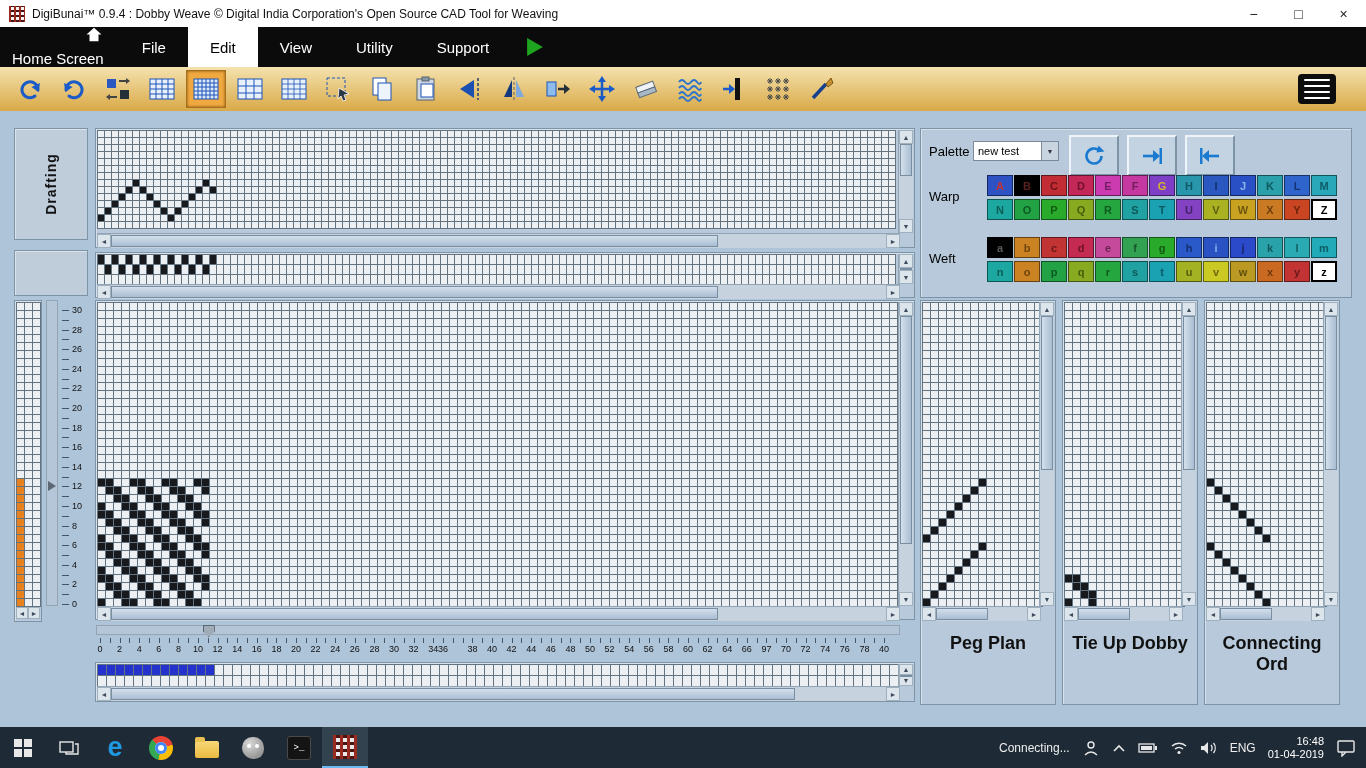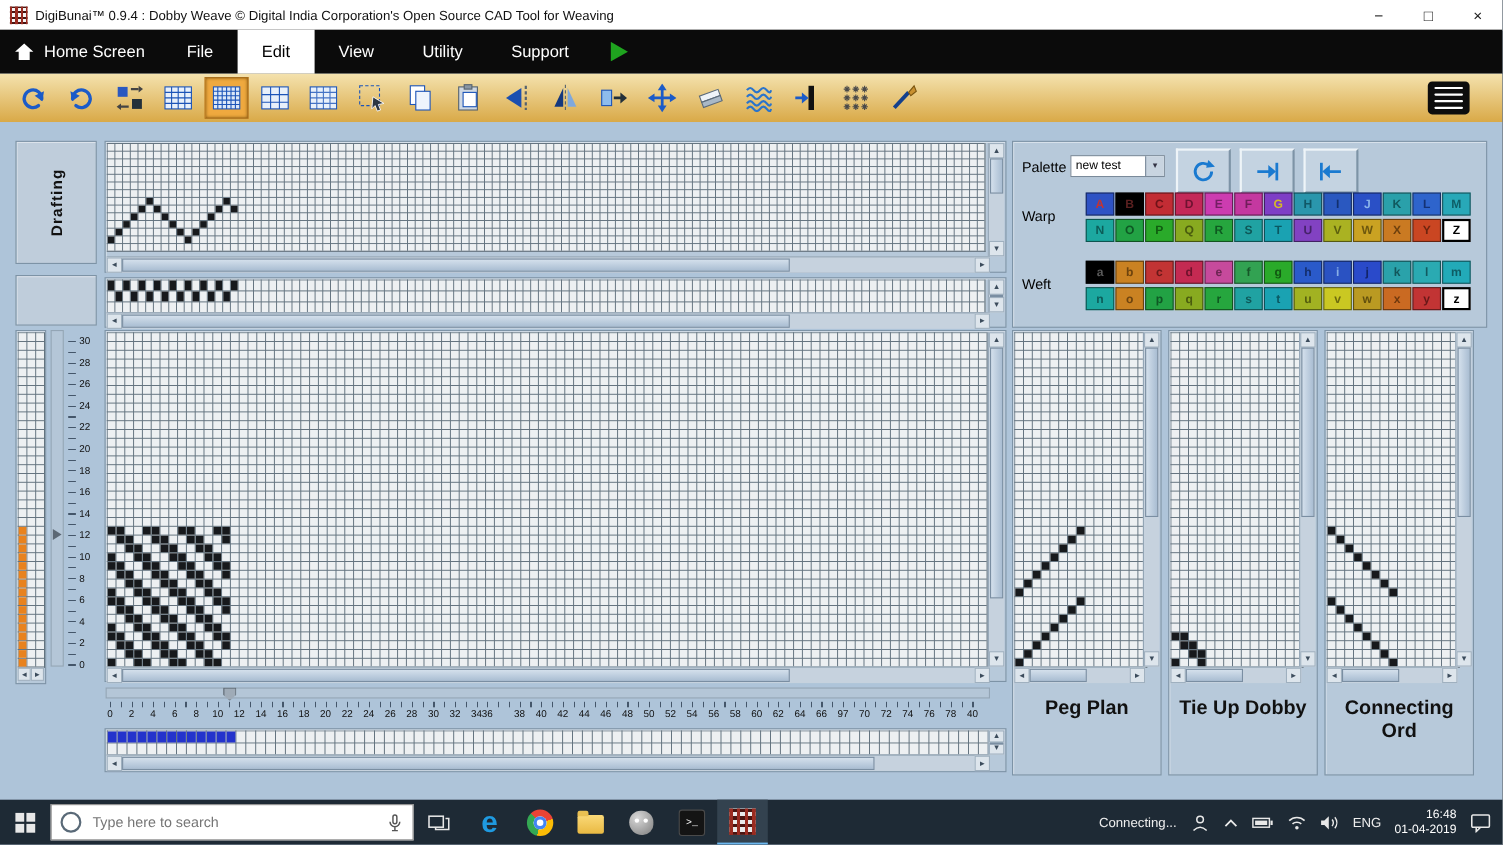--- a/index.html
+++ b/index.html
@@ -9,21 +9,21 @@
   .titlebar{position:absolute;left:0;top:0;width:1366px;height:27px;background:#fff;border-bottom:1px solid #dcdcdc;display:flex;align-items:center;}
   .app-ico{width:16px;height:16px;margin:0 7px 0 9px;background:
     repeating-linear-gradient(90deg,#9b2b20 0 2px,transparent 2px 5px),
     repeating-linear-gradient(0deg,#4a1410 0 2px,transparent 2px 5px),#f4f4f4;}
   .tb-title{font-size:12px;color:#111;white-space:nowrap;}
   .tb-controls{margin-left:auto;display:flex;height:100%;}
   .tb-btn{width:45px;height:27px;display:flex;align-items:center;justify-content:center;font-size:14px;color:#222;}
 
   
   .menubar{position:absolute;left:0;top:27px;width:1366px;height:40px;background:#0b0b0b;display:flex;align-items:stretch;}
-  .home-btn{display:flex;align-items:center;gap:8px;padding:0 16px 0 12px;color:#fff;font-size:15px;}
+  .home-btn{display:flex;align-items:flex-end;gap:8px;padding:0 16px 0 12px;color:#fff;font-size:15px;flex-direction:column;}
   .menu-item{display:flex;align-items:center;padding:0 22px;color:#fff;font-size:15px;}
   .menu-item.active{background:#fff;color:#000;}
   .play-btn{display:flex;align-items:center;padding:0 16px;}
 
   
   .toolbar{position:absolute;left:0;top:67px;width:1366px;height:44px;background:linear-gradient(#f4e2ae,#d9a947);display:flex;align-items:center;padding:0 8px;box-sizing:border-box;}
   .tool{width:40px;height:38px;display:flex;align-items:center;justify-content:center;margin:0 2px;background:transparent;border:none;padding:0;}
   .tool.selected{background:#efa93f;border:1px solid #a86f1d;box-shadow:inset 0 0 3px #7a4e0a;}
   .menu-list-btn{margin-left:auto;margin-right:22px;width:38px;height:30px;background:#0d0d0d;border-radius:4px;display:flex;flex-direction:column;justify-content:center;gap:4px;padding:5px 6px;box-sizing:border-box;}
   .menu-list-btn i{display:block;height:3px;background:#fff;border-radius:1px;}
@@ -813,28 +813,20 @@
 
   <div class="taskbar">
     <div class="tb-item">
       <div class="winlogo">
           <i></i>
           <i></i>
           <i></i>
           <i></i>
         </div>
     </div>
-    <div class="searchbox">
-      <div class="cortana-ring"></div>
-      <input type="text" placeholder="Type here to search" style="">
-      <svg width="16" height="18" viewBox="0 0 18 18">
-          <rect x="7" y="1" width="4" height="9" rx="2" fill="none" stroke="#555" stroke-width="1.5"></rect>
-          <path d="M4 8a5 5 0 0 0 10 0M9 13v4M6 17h6" fill="none" stroke="#555" stroke-width="1.5"></path>
-        </svg>
-    </div>
     <div class="tb-item">
       <svg width="20" height="18" viewBox="0 0 20 18">
           <rect x="1" y="3" width="13" height="10" fill="none" stroke="#e8e8e8" stroke-width="1.4"></rect>
           <path d="M16 5h3v10H7v-2" fill="none" stroke="#e8e8e8" stroke-width="1.4"></path>
         </svg>
     </div>
     <div class="tb-item">
         <span class="edge-e">e</span>
       </div>
     <div class="tb-item">

